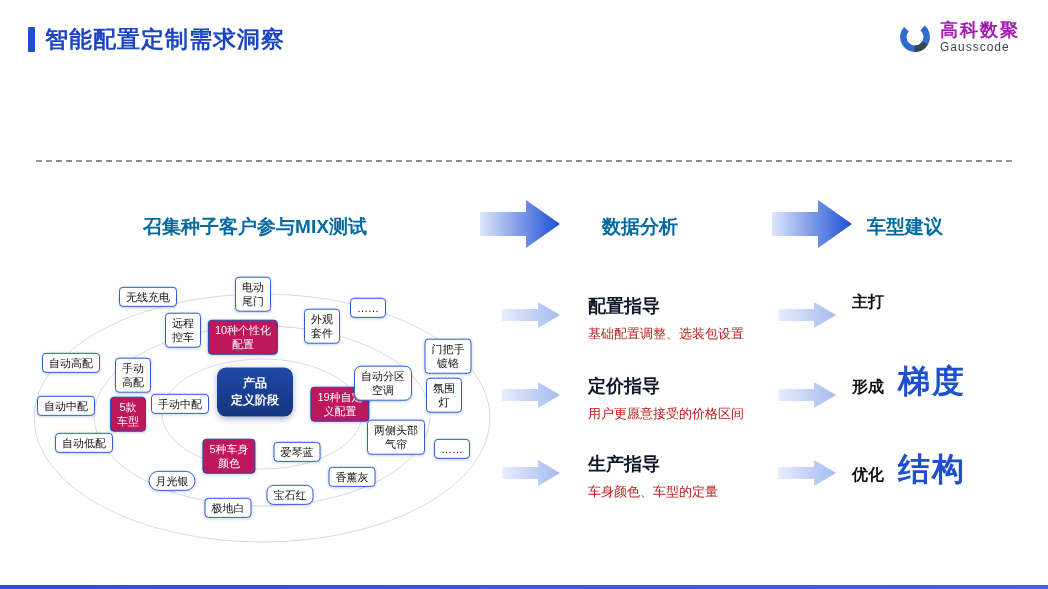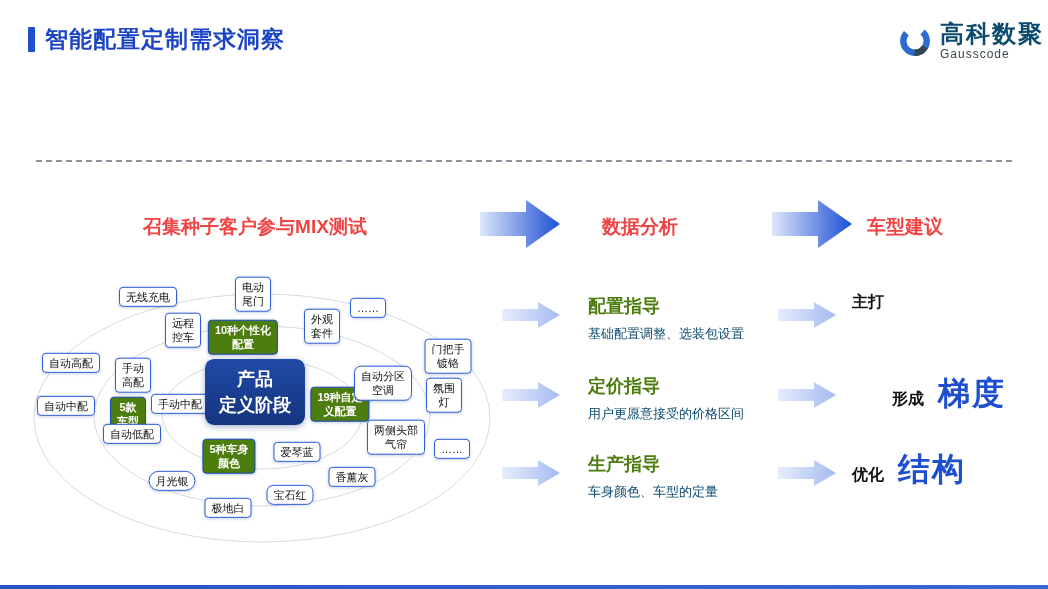--- a/index.html
+++ b/index.html
@@ -7,46 +7,46 @@
   .slide { position:relative; width:1048px; height:589px; background:#ffffff; overflow:hidden; margin:0 auto; }
 
   
   .header { position:absolute; left:28px; top:24px; display:flex; align-items:center; gap:10px; }
   .title-bar { width:7px; height:25px; background:#1d4fd0; border-radius:1px; }
   .page-title { font-size:23px; font-weight:bold; color:#1c45c4; letter-spacing:1px; }
 
   .logo { position:absolute; left:898px; top:20px; display:flex; align-items:center; gap:8px; }
   .logo-icon { width:34px; height:34px; }
   .logo-text { display:flex; flex-direction:column; line-height:1.15; }
-  .logo-name { font-size:24px; font-weight:bold; color:#0c4a6e; letter-spacing:2px; }
+  .logo-name { font-size:18px; font-weight:bold; color:#a21caf; letter-spacing:2px; }
   .logo-sub { font-size:12px; color:#37474f; letter-spacing:1px; }
 
   
   .subtitle { position:absolute; left:0; top:108px; width:100%; text-align:center; font-size:21px; font-weight:500; color:#1a1a1a; }
   .subtitle .hl { color:#1d4fd0; font-weight:bold; }
 
   .divider { position:absolute; left:36px; right:36px; top:160px; border-top:2px dashed #8a8f99; }
 
   
-  .flow-title { position:absolute; top:214px; font-size:19px; font-weight:bold; color:#ef4444; text-align:center; }
+  .flow-title { position:absolute; top:214px; font-size:19px; font-weight:bold; color:#0369a1; text-align:center; }
   .big-arrow { position:absolute; }
 
   
   .diagram { position:absolute; left:28px; top:268px; width:470px; height:300px; }
   .diagram svg.ellipses { position:absolute; left:0; top:0; }
   .n { position:absolute; transform:translate(-50%,-50%); }
   .node { background:#ffffff; border:1px solid #2f5ed8; border-radius:4px; padding:2px 6px; font-size:11px; line-height:1.3; color:#111; text-align:center; white-space:pre-line; box-shadow:0 1px 3px rgba(20,50,140,.22); }
-  .node.filled { background:#4d7c0f; border-color:#1749b8; color:#fff; font-weight:700; }
-  .center-node { background:linear-gradient(180deg,#1f4aa6,#15357f); color:#fff; border-radius:9px; padding:7px 14px; font-size:18px; font-weight:bold; text-align:center; white-space:pre-line; line-height:1.45; box-shadow:0 2px 6px rgba(15,40,120,.35); }
+  .node.filled { background:#be185d; border-color:#1749b8; color:#fff; font-weight:400; }
+  .center-node { background:linear-gradient(180deg,#1f4aa6,#15357f); color:#fff; border-radius:9px; padding:7px 14px; font-size:12px; font-weight:bold; text-align:center; white-space:pre-line; line-height:1.45; box-shadow:0 2px 6px rgba(15,40,120,.35); }
 
   
   .small-arrow { position:absolute; }
   .analysis-text { position:absolute; width:190px; }
-  .analysis-title { font-size:18px; font-weight:bold; color:#4d7c0f; margin-bottom:7px; }
-  .analysis-desc { font-size:13px; color:#0c4a6e; }
+  .analysis-title { font-size:18px; font-weight:bold; color:#0f172a; margin-bottom:7px; }
+  .analysis-desc { font-size:13px; color:#b91c1c; }
 
   .suggestion { position:absolute; display:flex; align-items:baseline; gap:14px; }
   .sg-prefix { font-size:16px; font-weight:bold; color:#111; }
   .sg-word { font-size:32px; font-weight:bold; color:#1d4fd0; letter-spacing:2px; }
 
   .bottom-bar { position:absolute; left:0; right:0; bottom:0; height:4px; background:linear-gradient(90deg,#2a52c8,#3c66d6); }
 </style>
 </head>
 <body>
 
@@ -111,21 +111,21 @@
     <div class="n node" style="left:294px; top:58px;">外观
 套件</div>
     <div class="n node" style="left:340px; top:40px;">……</div>
     <div class="n node" style="left:43px;  top:95px;">自动高配</div>
     <div class="n node" style="left:105px; top:107px;">手动
 高配</div>
     <div class="n node" style="left:38px;  top:138px;">自动中配</div>
     <div class="n node" style="left:152px; top:136px;">手动中配</div>
     <div class="n node filled" style="left:100px; top:146px;">5款
 车型</div>
-    <div class="n node" style="left:56px;  top:166px;margin-left:48px;">自动低配</div>
+    <div class="n node" style="left:56px;  top:175px;">自动低配</div>
     <div class="n center-node" style="left:227px; top:124px;">产品
 定义阶段</div>
     <div class="n node filled" style="left:312px; top:136px;">19种自定
 义配置</div>
     <div class="n node" style="left:355px; top:115px;border-radius:7px;">自动分区
 空调</div>
     <div class="n node" style="left:420px; top:88px;">门把手
 镀铬</div>
     <div class="n node" style="left:416px; top:127px;">氛围
 灯</div>
@@ -158,21 +158,21 @@
   <svg class="small-arrow" style="left:502px; top:382px;" width="58" height="26" viewBox="0 0 58 26">
     <polygon points="0,7 36,7 36,0 58,13 36,26 36,19 0,19" fill="url(#gradSmall)"></polygon>
   </svg>
   <div class="analysis-text" style="left:588px; top:374px;">
     <div class="analysis-title">定价指导</div>
     <div class="analysis-desc">用户更愿意接受的价格区间</div>
   </div>
   <svg class="small-arrow" style="left:778px; top:382px;" width="58" height="26" viewBox="0 0 58 26">
     <polygon points="0,7 36,7 36,0 58,13 36,26 36,19 0,19" fill="url(#gradSmall)"></polygon>
   </svg>
-  <div class="suggestion" style="left:852px; top:372px;margin-left:40px;">
+  <div class="suggestion" style="left:852px; top:360px;">
     <span class="sg-prefix">形成</span>
     <span class="sg-word">梯度</span>
   </div>
 
   <svg class="small-arrow" style="left:502px; top:460px;" width="58" height="26" viewBox="0 0 58 26">
     <polygon points="0,7 36,7 36,0 58,13 36,26 36,19 0,19" fill="url(#gradSmall)"></polygon>
   </svg>
   <div class="analysis-text" style="left:588px; top:452px;">
     <div class="analysis-title">生产指导</div>
     <div class="analysis-desc">车身颜色、车型的定量</div>

